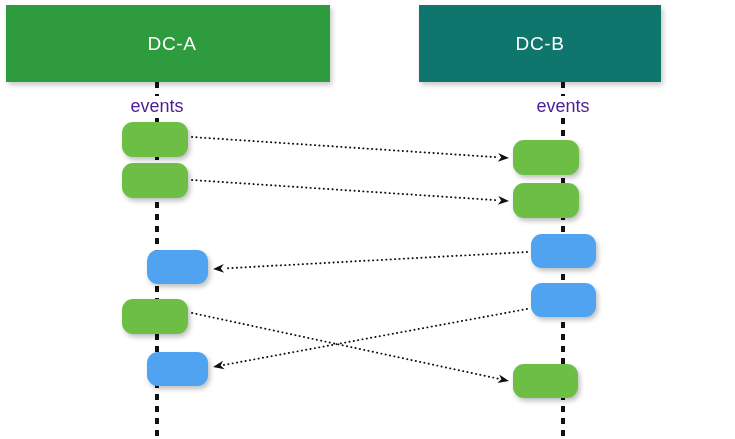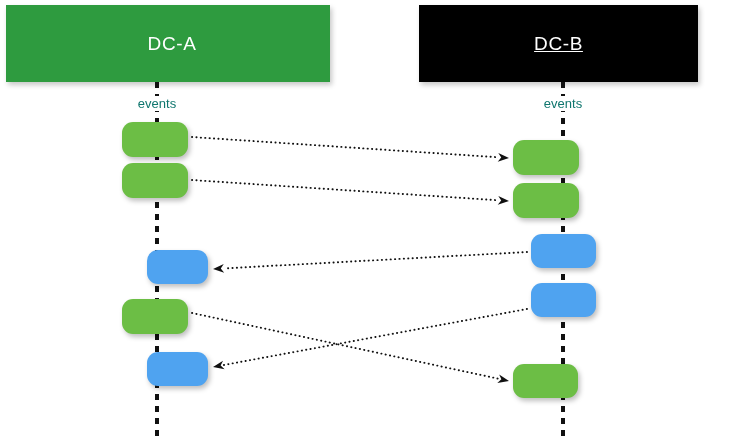--- a/index.html
+++ b/index.html
@@ -36,41 +36,40 @@
     line-height: 1;
   }
   #dc-a-header {
     left: 6px;  top: 5px;
     width: 316px; height: 77px;
     background: #2e9b3f;
     padding-left: 8px;
   }
   #dc-b-header {
     left: 419px; top: 5px;
-    width: 279px; height: 77px;
-    background: #000000;
-    text-decoration: underline;
+    width: 242px; height: 77px;
+    background: #0f766e;
   }
 
   
   .lifeline {
     position: absolute;
     width: 4px;
     background-image: linear-gradient(to bottom, #111 0 6px, rgba(0,0,0,0) 6px 12px);
     background-size: 4px 12px;
     background-repeat: repeat-y;
   }
   #lifeline-dc-a { left: 155px; top: 82px; height: 357px; }
   #lifeline-dc-b { left: 561px; top: 82px; height: 357px; }
 
   
   .events-label {
     position: absolute;
-    font-size: 13px;
-    color: #0f766e;
+    font-size: 18px;
+    color: #4c1d95;
     white-space: nowrap;
     transform: translateX(-50%);
     background: #ffffff;
     padding: 0 6px;
   }
   #events-label-dc-a { left: 157px; top: 96px; }
   #events-label-dc-b { left: 563px; top: 96px; }
 
   
   .event-box {

